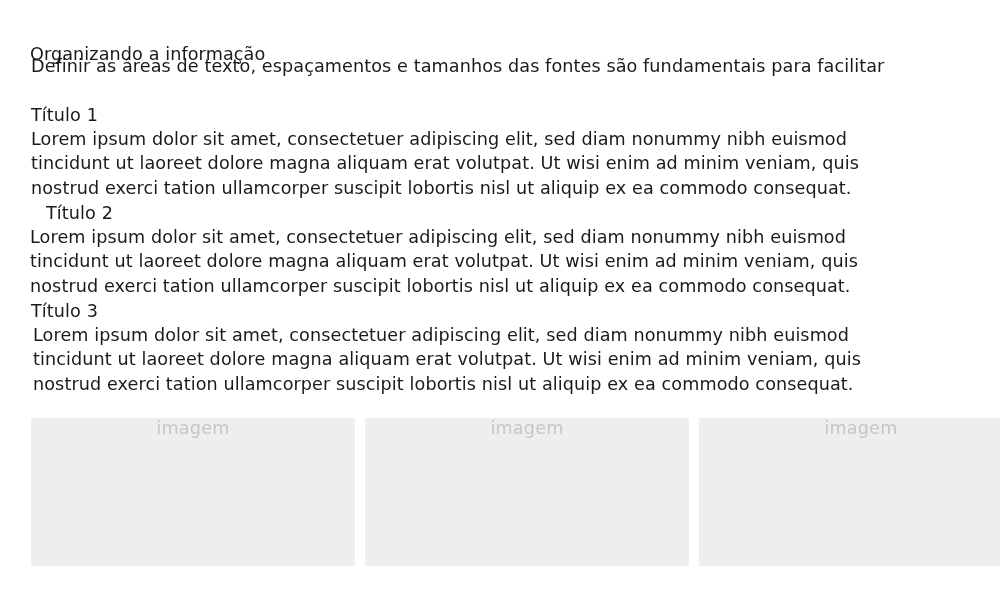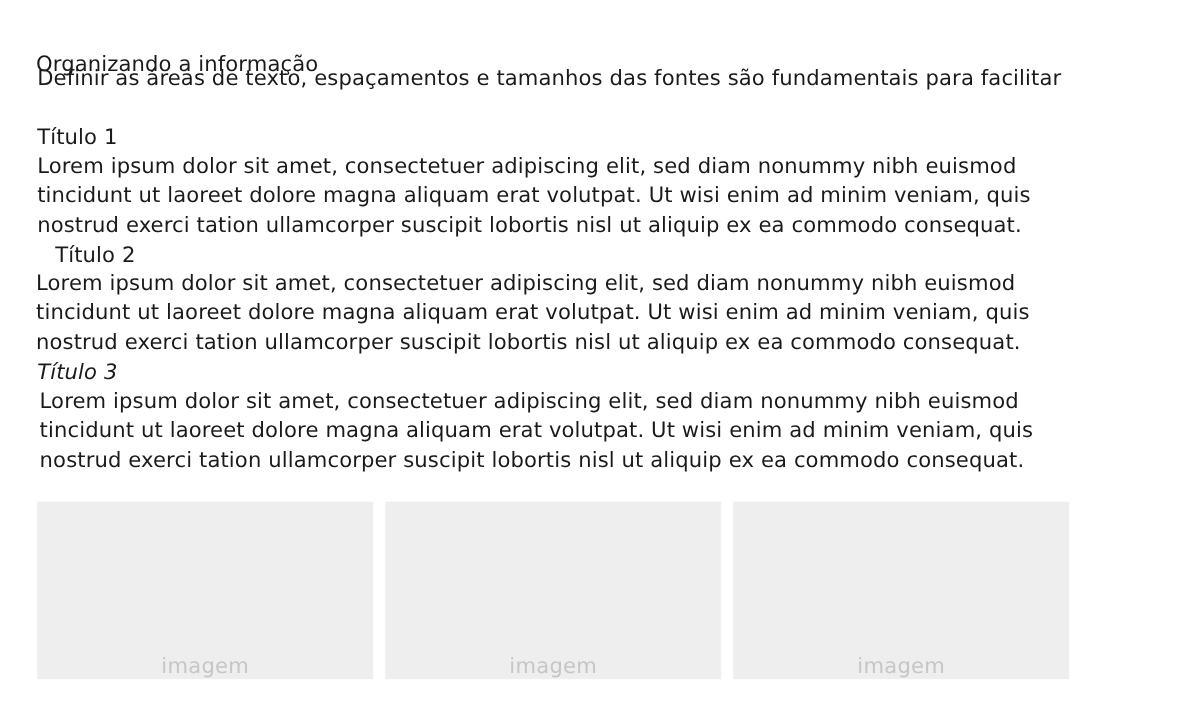--- a/index.html
+++ b/index.html
@@ -23,36 +23,36 @@
       white-space: nowrap;
       font-weight: normal;
     }
     .line-block .ln { display: block; }
     #page-title { left: 30px; top: 30px; text-align: center; }
     #intro { left: 31px; top: 54px; }
     #t1 { left: 31px; top: 103px; text-align: center; }
     #p1 { left: 31px; top: 127px; }
     #t2 { left: 46px; top: 201px; }
     #p2 { left: 30px; top: 225px; }
-    #t3 { left: 31px; top: 299px; font-style: italic; }
+    #t3 { left: 31px; top: 299px; }
     #p3 { left: 33px; top: 323px; }
 
     .gallery {
       position: absolute;
       left: 31px;
       top: 418px;
       display: flex;
       gap: 10px;
     }
     .img-ph {
-      width: 280px;
+      width: 324px;
       height: 148px;
       background: #eeeeee;
       display: flex;
-      align-items: flex-end;
+      align-items: flex-start;
       justify-content: center;
     }
     .img-ph span {
       color: #c6c6c6;
       font-size: 17.6px;
       letter-spacing: 0.2px;
       font-family: "DejaVu Sans", sans-serif;
     }
   </style>
 </head>

